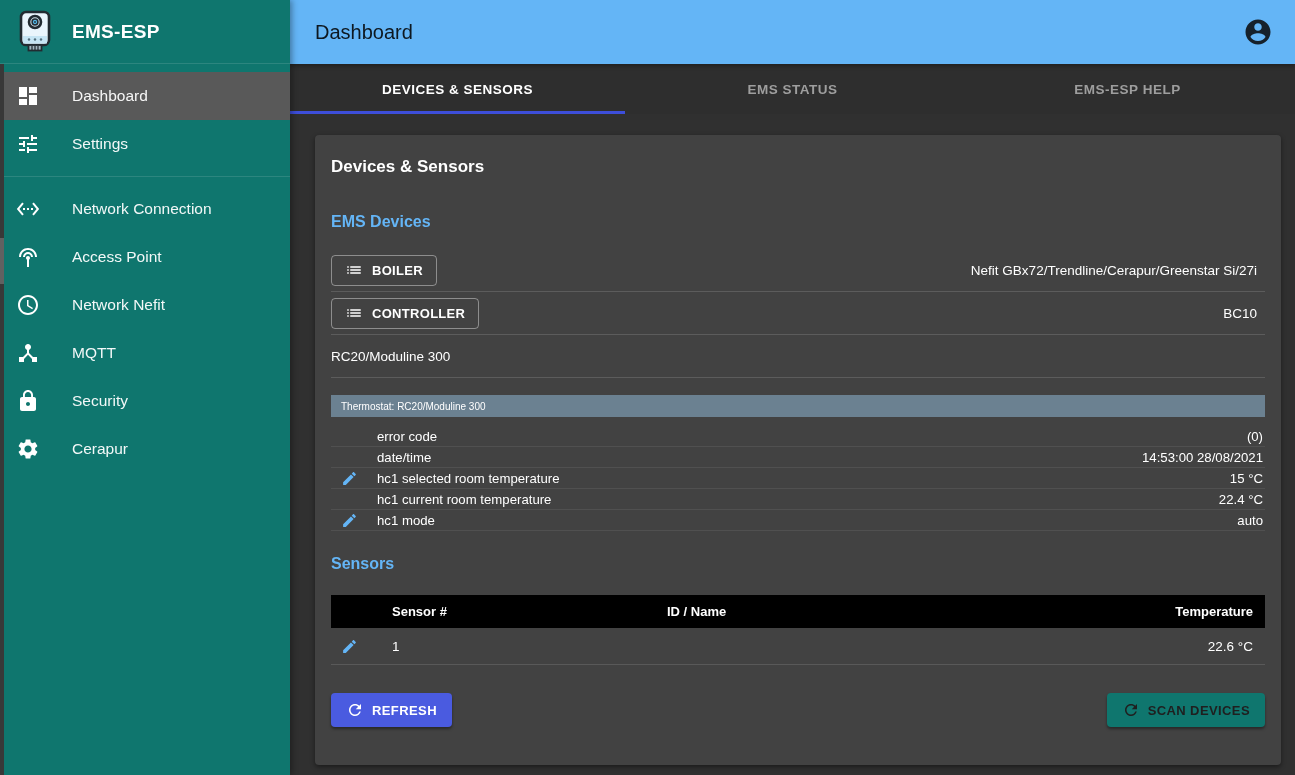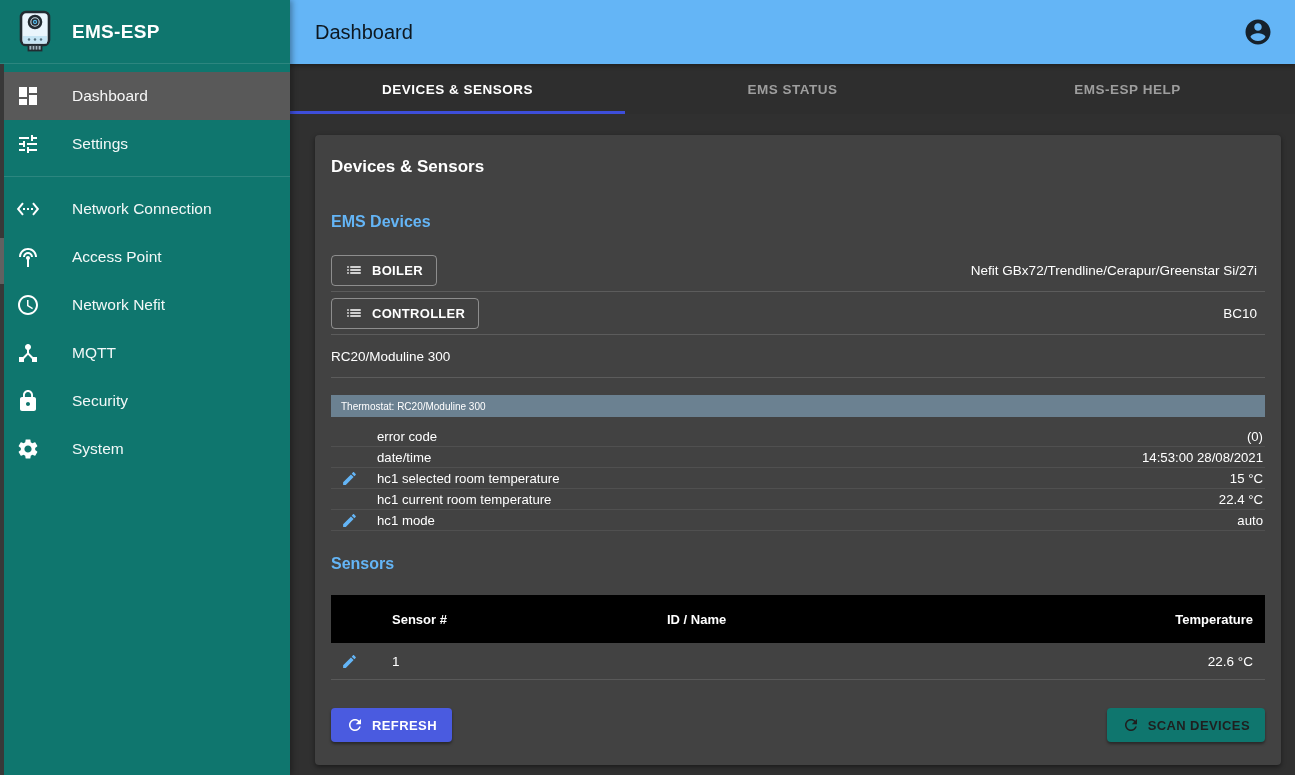--- a/index.html
+++ b/index.html
@@ -117,21 +117,21 @@
   }
   .edit-cell { display:flex; align-items:center; padding-left:10px; }
   .edit-btn { background:none; border:none; padding:0; cursor:pointer; display:flex; }
   .edit-btn svg { width:17px; height:17px; fill:#64b5f6; }
   .trow .value { padding-right:2px; text-align:right; }
 
   
   .stable-header {
     margin-top:22px;
     display:grid; grid-template-columns:46px 290px 1fr auto;
-    align-items:center; height:48px;
+    align-items:center; height:33px;
     background:#000; color:#fff;
     font-size:13px; font-weight:700;
   }
   .stable-header .col-sensor { padding-left:15px; }
   .stable-header .col-temp { text-align:right; padding-right:12px; }
   .srow {
     display:grid; grid-template-columns:46px 290px 1fr auto;
     align-items:center; height:37px;
     border-bottom:1px solid rgba(255,255,255,.12);
     font-size:13.5px; color:#fff;
@@ -237,21 +237,21 @@
           </svg>
       </span>
       <span>Security</span>
     </div>
     <div class="nav-item">
       <span class="nav-icon">
         <svg viewBox="0 0 24 24">
             <path d="M19.14 12.94c.04-.3.06-.61.06-.94 0-.32-.02-.64-.07-.94l2.03-1.58c.18-.14.23-.41.12-.61l-1.92-3.32c-.12-.22-.37-.29-.59-.22l-2.39.96c-.5-.38-1.03-.7-1.62-.94l-.36-2.54c-.04-.24-.24-.41-.48-.41h-3.84c-.24 0-.43.17-.47.41l-.36 2.54c-.59.24-1.13.57-1.62.94l-2.39-.96c-.22-.08-.47 0-.59.22L2.74 8.87c-.12.21-.08.47.12.61l2.03 1.58c-.05.3-.09.63-.09.94s.02.64.07.94l-2.03 1.58c-.18.14-.23.41-.12.61l1.92 3.32c.12.22.37.29.59.22l2.39-.96c.5.38 1.03.7 1.62.94l.36 2.54c.05.24.24.41.48.41h3.84c.24 0 .44-.17.47-.41l.36-2.54c.59-.24 1.13-.56 1.62-.94l2.39.96c.22.08.47 0 .59-.22l1.92-3.32c.12-.22.07-.47-.12-.61l-2.01-1.58zM12 15.6c-1.98 0-3.6-1.62-3.6-3.6s1.62-3.6 3.6-3.6 3.6 1.62 3.6 3.6-1.62 3.6-3.6 3.6z"></path>
           </svg>
       </span>
-      <span>System</span>
+      <span>Cerapur</span>
     </div>
   </div>
 
   <div class="sb-track"></div>
   <div class="sb-thumb"></div>
 </div>
 
 <div class="main">
 
   <div class="topbar">

